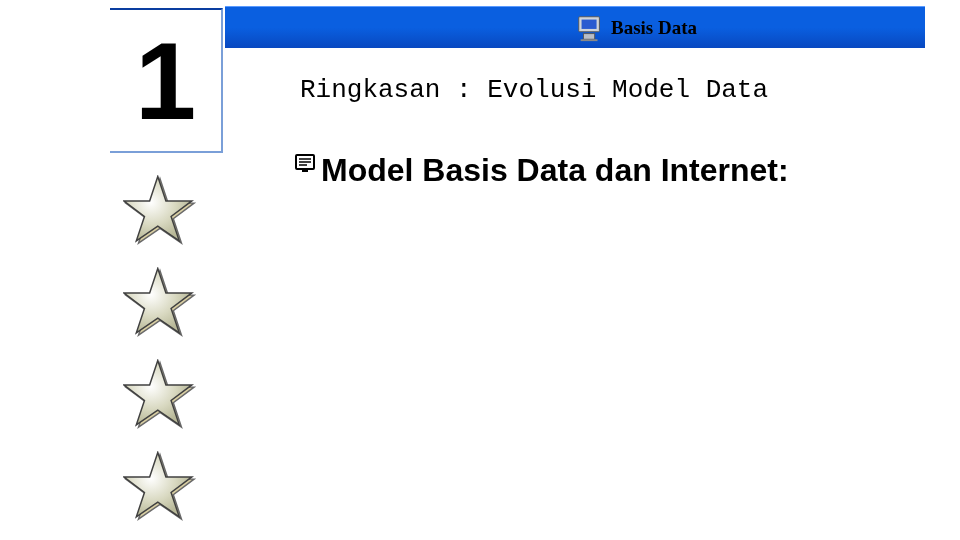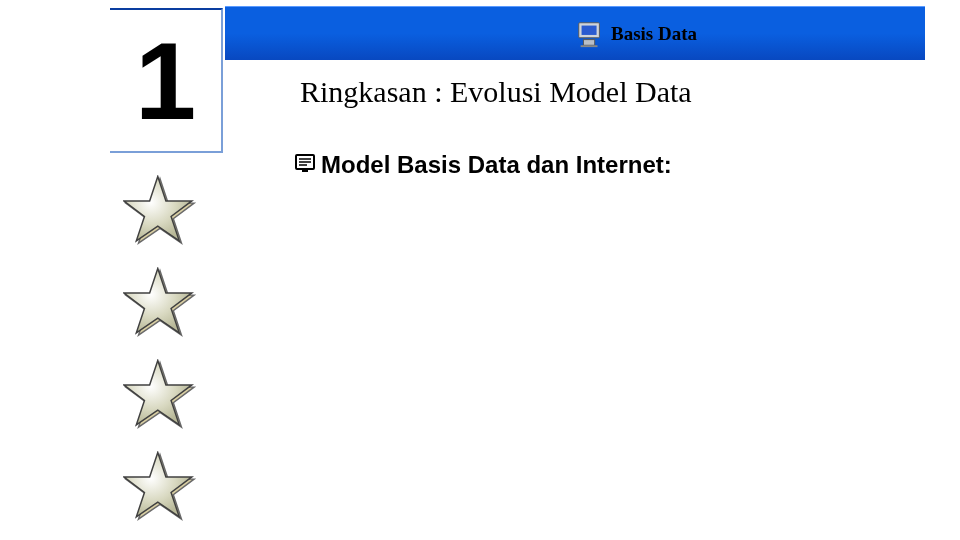--- a/index.html
+++ b/index.html
@@ -50,21 +50,21 @@
     height: 74px;
     margin-bottom: 18px;
     position: relative;
   }
   .star svg { width: 100%; height: 100%; }
   .header-bar {
     position: absolute;
     left: 225px;
     top: 6px;
     width: 700px;
-    height: 54px;
+    height: 42px;
     background: linear-gradient(to bottom, #0a5fe0 0%, #0a5fe0 50%, #0848c0 100%);
     border-top: 1px solid #5a9aff;
     display: flex;
     align-items: center;
   }
   .header-icon {
     margin-left: 350px;
     margin-right: 6px;
     width: 30px;
     height: 30px;
@@ -75,23 +75,23 @@
   .header-title {
     color: #000;
     font-weight: bold;
     font-size: 19px;
     font-family: "Times New Roman", serif;
   }
   .slide-title {
     position: absolute;
     left: 300px;
     top: 75px;
-    font-size: 30px;
-    color: #000;
-    font-family: Liberation Serif, serif;
+    font-size: 26px;
+    color: #000;
+    font-family: Liberation Mono, monospace;
   }
   .content {
     position: absolute;
     left: 295px;
     top: 150px;
     width: 580px;
     font-family: Arial, sans-serif;
     color: #000;
   }
   .bullet-row {
@@ -100,21 +100,21 @@
     margin-bottom: 6px;
   }
   .bullet-icon {
     width: 20px;
     height: 20px;
     flex-shrink: 0;
     margin-right: 6px;
     margin-top: 3px;
   }
   .bullet-text {
-    font-size: 24px;
+    font-size: 32px;
     font-weight: bold;
     line-height: 1.25;
   }
   .body-text {
     margin-left: 46px;
     font-size: 24px;
     line-height: 1.32;
     text-align: justify;
     text-justify: inter-word;
     width: 510px;

